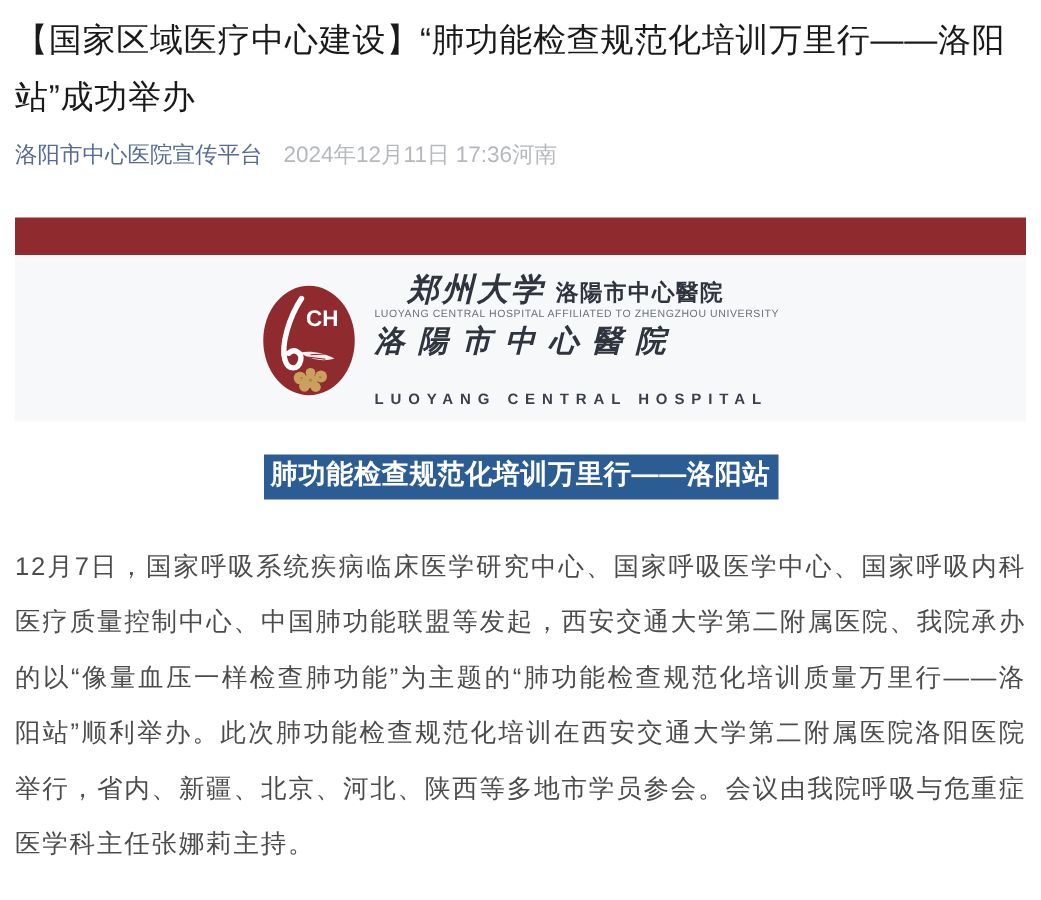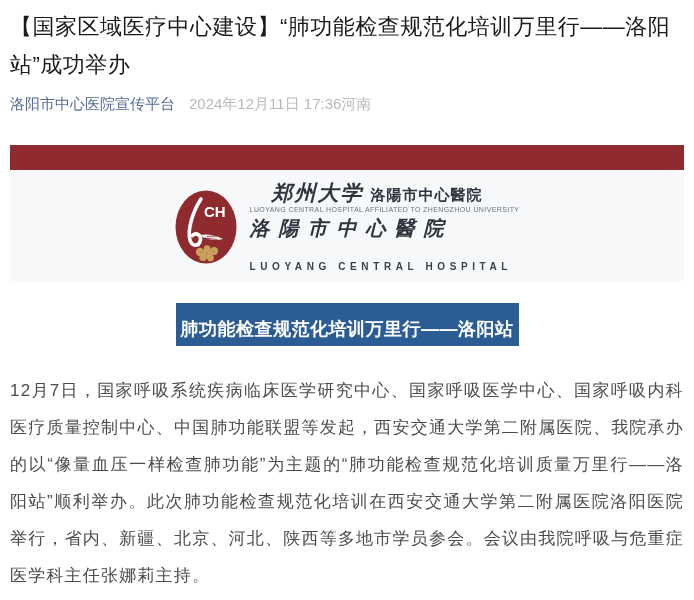--- a/index.html
+++ b/index.html
@@ -60,21 +60,21 @@
   }
   .logo-line4{
     font-size:10px;font-weight:600;letter-spacing:4.6px;color:#3a3f4a;
     margin-top:20px;white-space:nowrap;
   }
   .blue-banner{
     width:343px;margin:22px auto 0;
     background:var(--banner-blue);
     color:#ffffff;text-align:center;font-weight:700;
     font-size:18px;line-height:26px;
-    padding:13px 2px 4px;
+    padding:0 2px 4px;
     letter-spacing:0.5px;
   }
   .banner-line{white-space:nowrap;}
   .article-body{margin:0;}
   .article-body p{
     margin:26px 0 0;
     font-size:17px;line-height:37px;
     color:var(--body-text);
     text-align:justify;
     letter-spacing:1.2px;

